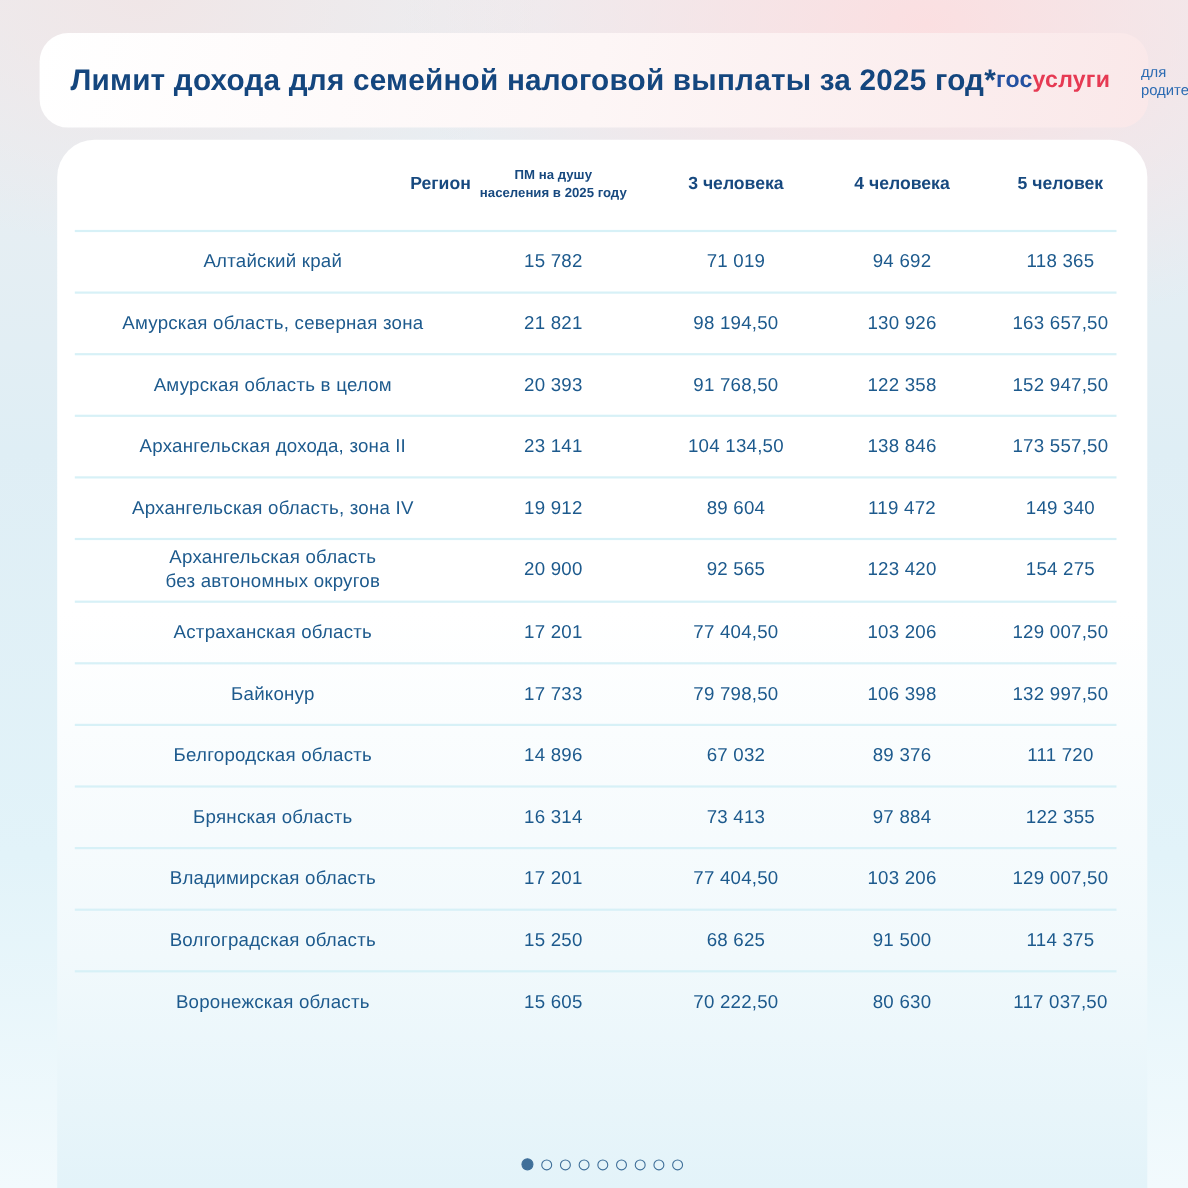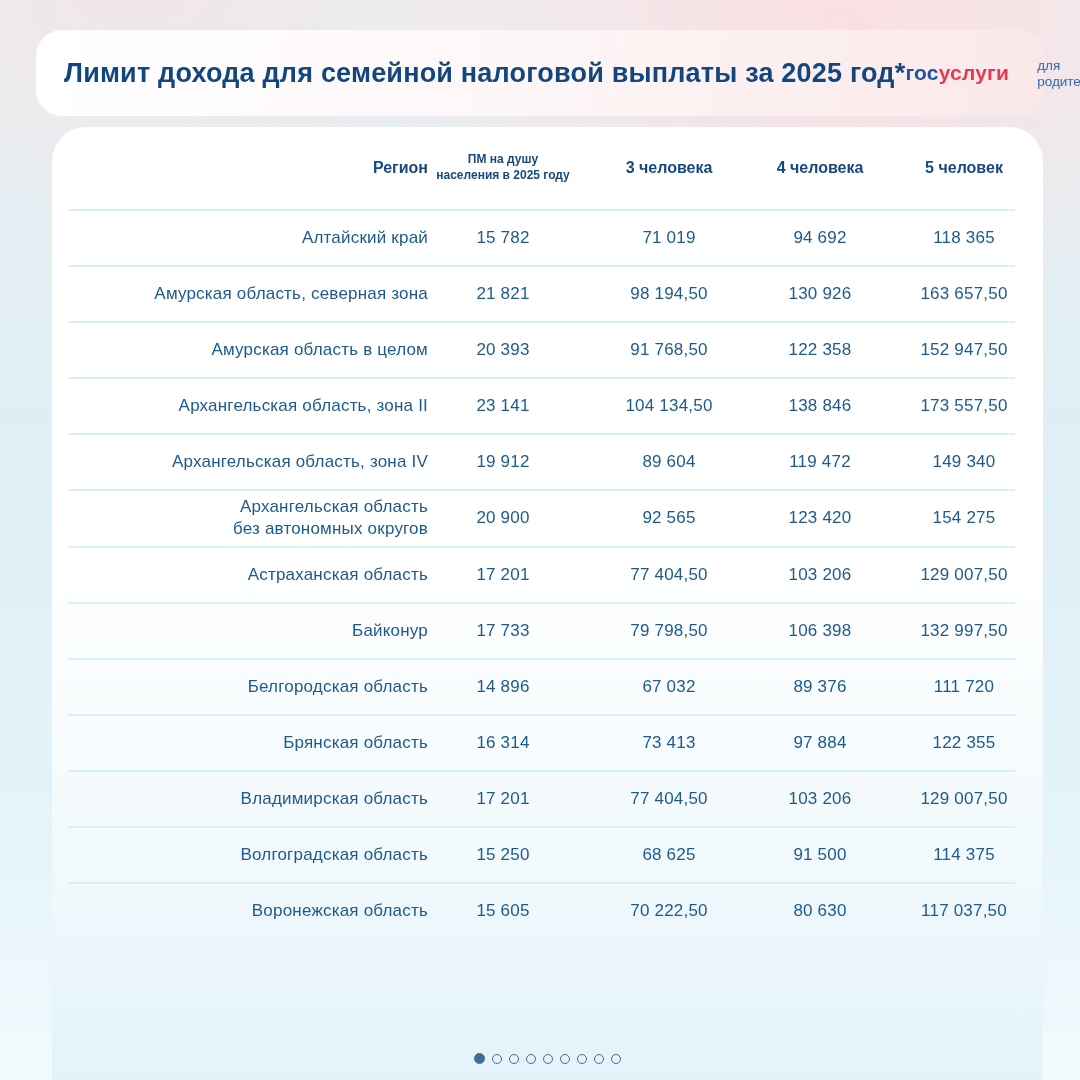--- a/index.html
+++ b/index.html
@@ -40,21 +40,21 @@
   .header-row{min-height:82px;}
   .th{
     font-size:16px;font-weight:700;color:#17497f;text-align:center;white-space:pre-line;line-height:1.3;
   }
   .th.region-col{text-align:right;}
   .th.col-pm{font-size:12px;}
   .data-row{min-height:56px;border-top:2px solid #d7f1f7;box-sizing:border-box;padding:5px 0;}
   .td{
     font-size:17px;color:#1d5a8d;text-align:center;line-height:1.32;letter-spacing:.2px;white-space:nowrap;
   }
-  .td.region-col{text-align:right;white-space:pre-line;}
+  .td.region-col{text-align:center;white-space:pre-line;}
   .col-p5{padding-left:33px;}
   .pagination{
     position:absolute;left:0;right:0;bottom:16px;
     display:flex;justify-content:center;align-items:center;gap:7px;
   }
   .dot{
     width:10px;height:10px;border-radius:50%;
     border:1.6px solid #3f6f99;background:transparent;box-sizing:border-box;
   }
   .dot.active{background:#3f6f99;border-color:#3f6f99;width:11px;height:11px;}
@@ -98,21 +98,21 @@
 
   <div class="grid-row data-row">
     <div class="td region-col">Амурская область в целом</div>
     <div class="td">20 393</div>
     <div class="td">91 768,50</div>
     <div class="td">122 358</div>
     <div class="td col-p5">152 947,50</div>
   </div>
 
   <div class="grid-row data-row">
-    <div class="td region-col">Архангельская область, зона II</div>
+    <div class="td region-col">Архангельская дохода, зона II</div>
     <div class="td">23 141</div>
     <div class="td">104 134,50</div>
     <div class="td">138 846</div>
     <div class="td col-p5">173 557,50</div>
   </div>
 
   <div class="grid-row data-row">
     <div class="td region-col">Архангельская область, зона IV</div>
     <div class="td">19 912</div>
     <div class="td">89 604</div>

